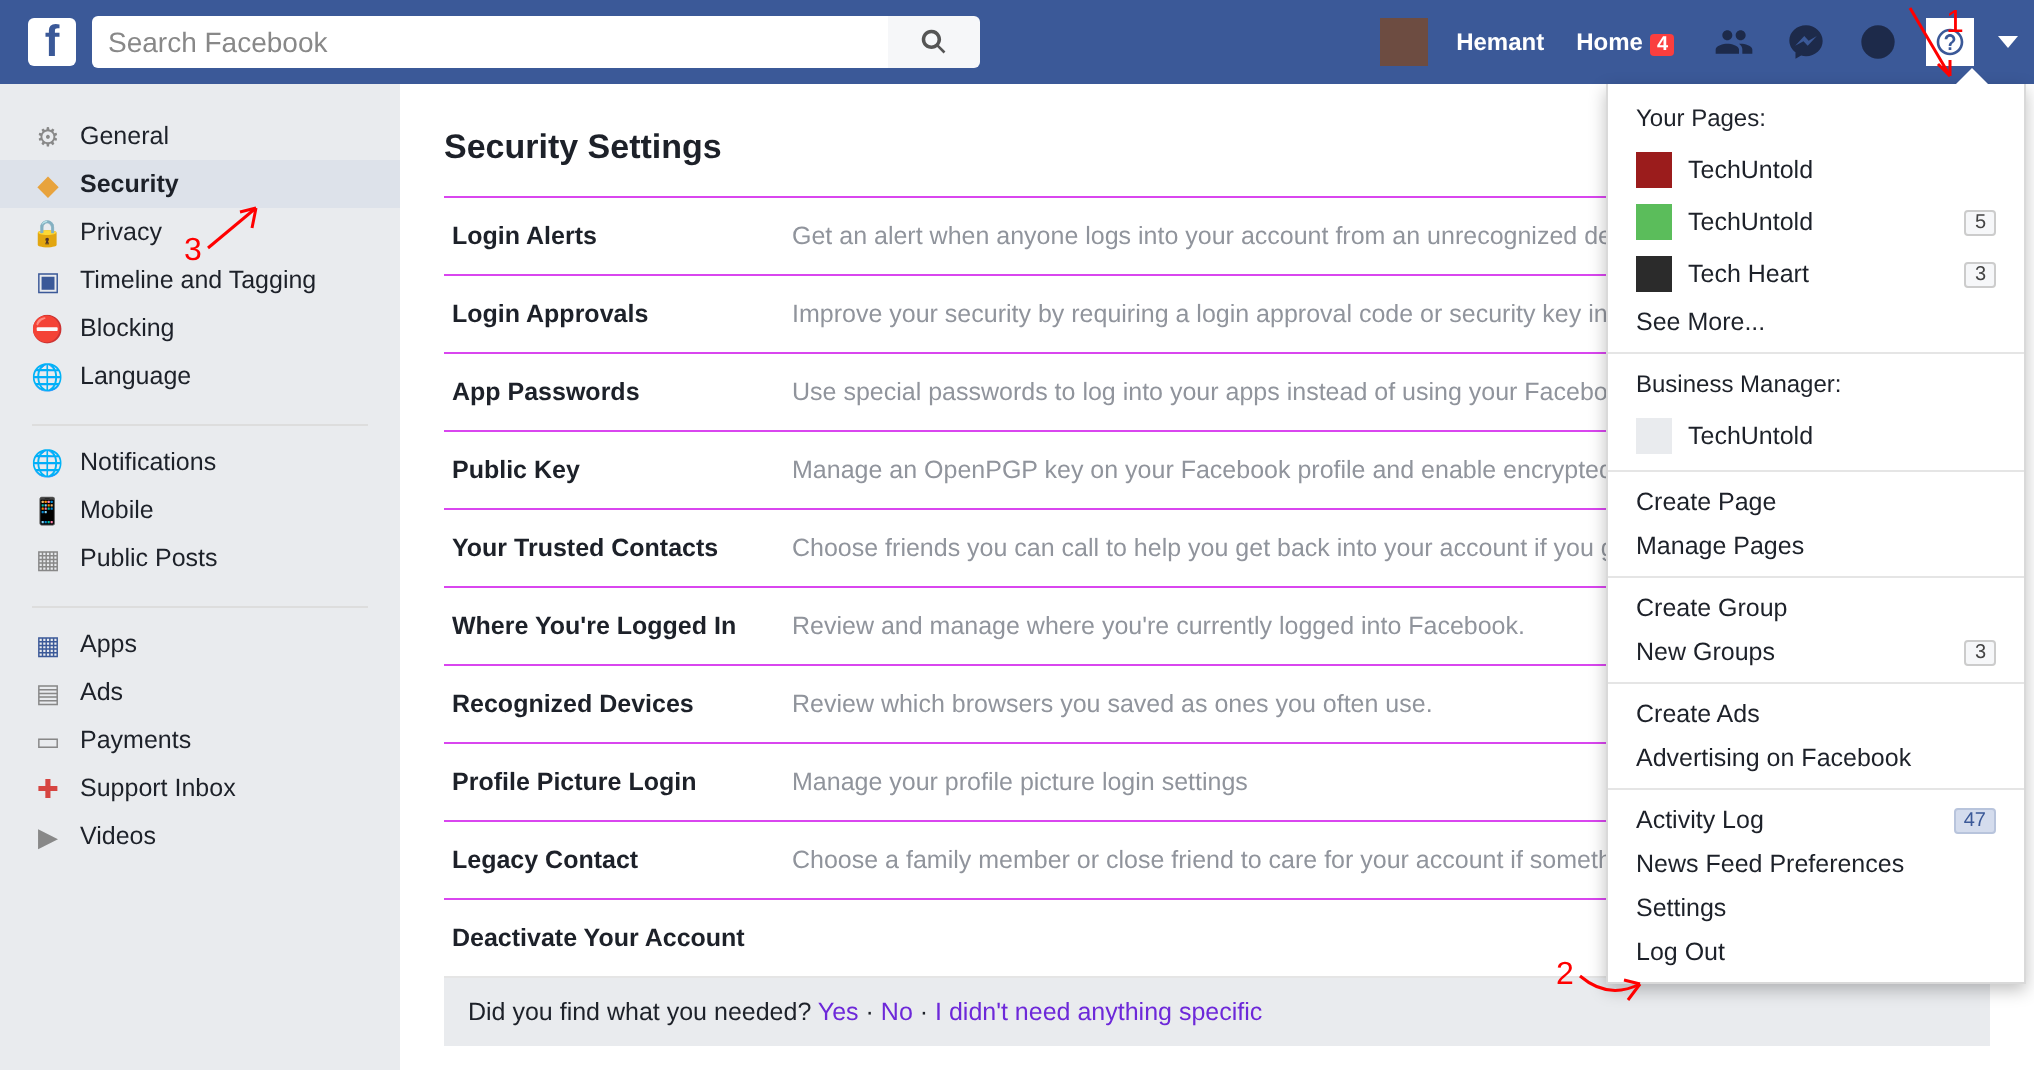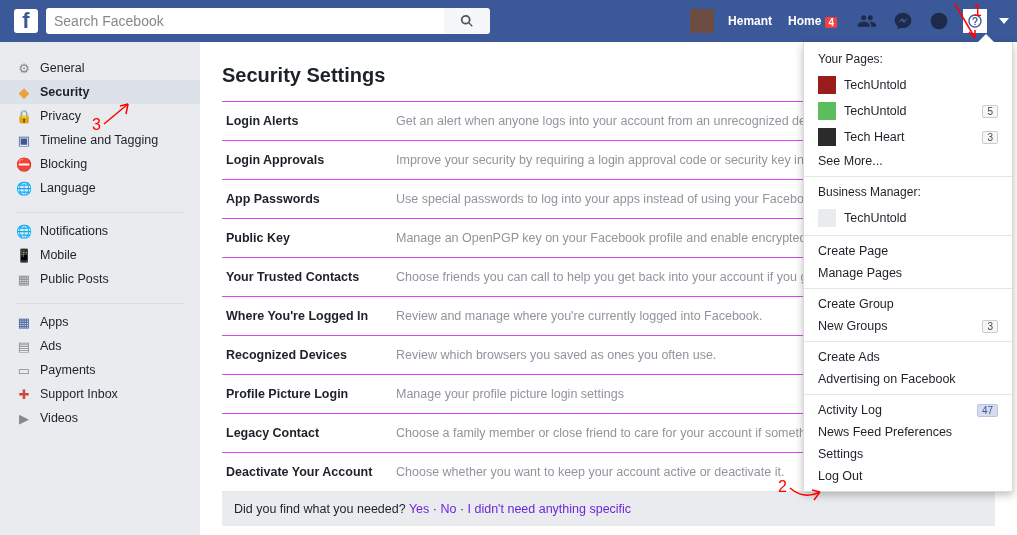--- a/index.html
+++ b/index.html
@@ -25,21 +25,21 @@
   
   .page { display: flex; }
   .leftnav { width: 200px; padding: 14px 0; }
   .leftnav .group { margin-bottom: 12px; }
   .leftnav .divider { border-top: 1px solid #ddd; margin: 6px 16px; }
   .leftnav a { display: flex; align-items: center; gap: 8px; padding: 4px 16px; color: #1d2129; text-decoration: none; font-size: 12.5px; cursor: pointer; }
   .leftnav a.selected { background: #dde2ea; font-weight: bold; }
   .leftnav .nav-ico { width: 16px; height: 16px; display: inline-flex; align-items: center; justify-content: center; font-size: 13px; }
 
   .main { flex: 1; background: #fff; min-height: 493px; padding: 22px 22px 0 22px; position: relative; }
-  .main h2 { font-size: 20px; font-weight: bold; color: #1d2129; margin-bottom: 14px; }
+  .main h2 { font-size: 17px; font-weight: bold; color: #1d2129; margin-bottom: 14px; }
   .setrow { display: flex; border-top: 1px solid #d946ef; padding: 12px 4px; }
   .setrow:last-of-type { border-bottom: 1px solid #e5e5e5; }
   .setrow .label { width: 170px; font-size: 12.5px; font-weight: bold; color: #1d2129; }
   .setrow .desc { flex: 1; font-size: 12.5px; color: #90949c; }
   .feedback { background: #e9ebee; padding: 10px 12px; font-size: 12.5px; color: #1d2129; margin-top: 0; }
   .feedback a { color: #6d28d9; text-decoration: none; cursor: pointer; }
 
   
   .dropdown { position: absolute; right: 4px; top: 42px; width: 210px; background: #fff; border: 1px solid rgba(0,0,0,.15); border-top: none; box-shadow: 0 3px 8px rgba(0,0,0,.25); padding: 6px 0 4px; z-index: 50; }
   .dropdown::before { content: ""; position: absolute; top: -8px; right: 18px; width: 0; height: 0; border-left: 8px solid transparent; border-right: 8px solid transparent; border-bottom: 8px solid #fff; }
@@ -204,21 +204,20 @@
         <div class="setrow">
           <div class="label">Profile Picture Login</div>
           <div class="desc">Manage your profile picture login settings</div>
         </div>
         <div class="setrow">
           <div class="label">Legacy Contact</div>
           <div class="desc">Choose a family member or close friend to care for your account if somethi</div>
         </div>
         <div class="setrow">
           <div class="label">Deactivate Your Account</div>
-          <div class="desc">Choose whether you want to keep your account active or deactivate it.</div>
         </div>
       </div>
     <div class="feedback">
       <span>Did you find what you needed?  </span>
       <a>Yes</a> ·
       <a>No</a> ·
       <a>I didn't need anything specific</a>
     </div>
   </div>
 </div>

